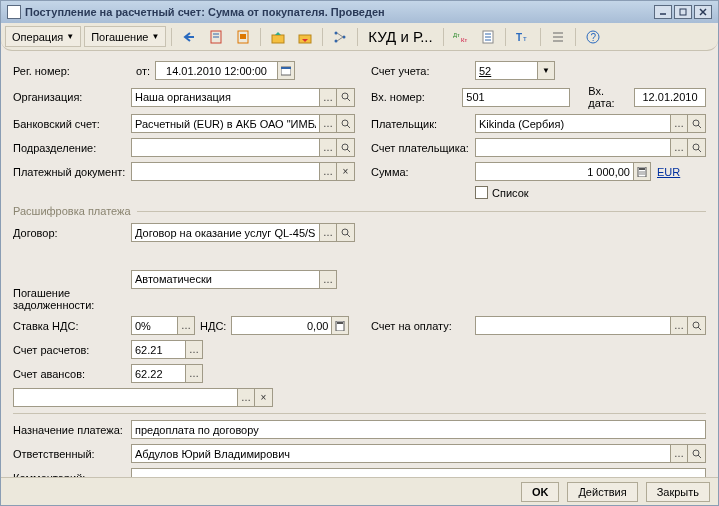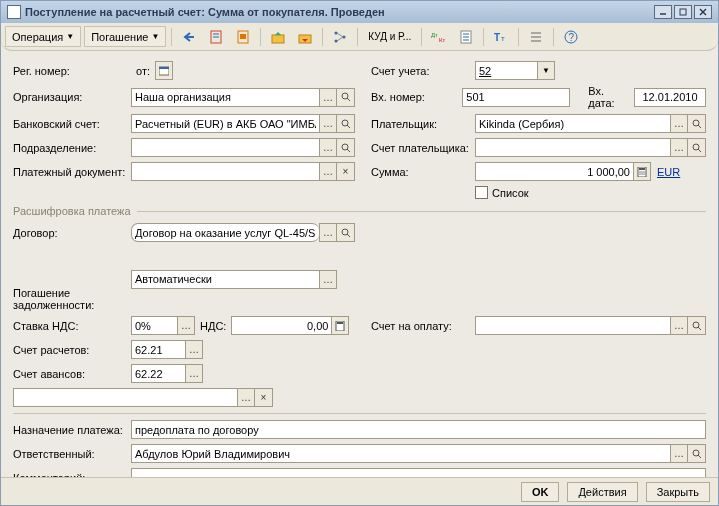--- a/index.html
+++ b/index.html
@@ -252,21 +252,21 @@
     <span class="tb-sep"></span>
     <div class="tb-btn">
         <svg width="14" height="14">
           <circle cx="3" cy="3" r="1.5" fill="#36a"></circle>
           <circle cx="3" cy="11" r="1.5" fill="#36a"></circle>
           <circle cx="11" cy="7" r="1.5" fill="#36a"></circle>
           <path d="M4 3 L10 7 M4 11 L10 7" stroke="#888"></path>
         </svg>
       </div>
     <span class="tb-sep"></span>
-    <div class="tb-btn" style="width:auto;padding:0 4px;font-size:10px;">
+    <div class="tb-btn" style="width:auto;padding:0 4px;font-size:15px;">
         <span>КУД и Р...</span>
       </div>
     <span class="tb-sep"></span>
     <div class="tb-btn">
         <svg width="16" height="12">
           <text x="0" y="6" font-size="6" fill="#2a8a2a">Дт</text>
           <text x="8" y="11" font-size="6" fill="#c03">Кт</text>
         </svg>
       </div>
     <div class="tb-btn">
@@ -301,20 +301,21 @@
       </div>
   </div>
 
   <div class="body">
 
     <div class="row">
       <div class="col-left">
         <span class="lbl lbl-left">Рег. номер:</span>
         <span class="lbl lbl-mini">от:</span>
         <div class="input-group">
+          <input type="text" class="inp-date" value="14.01.2010 12:00:00" style="">
           <span class="ig-btn">
               <svg width="10" height="10">
                 <rect x="0" y="1" width="10" height="8" fill="#fff" stroke="#666"></rect>
                 <rect x="0" y="1" width="10" height="2" fill="#36a"></rect>
               </svg>
             </span>
         </div>
       </div>
       <div class="col-right">
         <span class="lbl lbl-right">Счет учета:</span>
@@ -446,21 +447,21 @@
 
     <div class="section-head">
       <span>Расшифровка платежа</span>
       <span class="line"></span>
     </div>
 
     <div class="row">
       <div class="col-left">
         <span class="lbl lbl-left">Договор:</span>
         <div class="input-group" style="max-width:224px;">
-          <input type="text" style="width: 188px; border-radius: 7px;" value="Договор на оказание услуг QL-45/S">
+          <input type="text" style="width: 188px;" value="Договор на оказание услуг QL-45/S">
           <span class="ig-btn">…</span>
           <span class="ig-btn">
               <svg width="10" height="10">
                 <circle cx="4" cy="4" r="3" fill="none" stroke="#555"></circle>
                 <line x1="6" y1="6" x2="9" y2="9" stroke="#555"></line>
               </svg>
             </span>
         </div>
       </div>
     </div>

